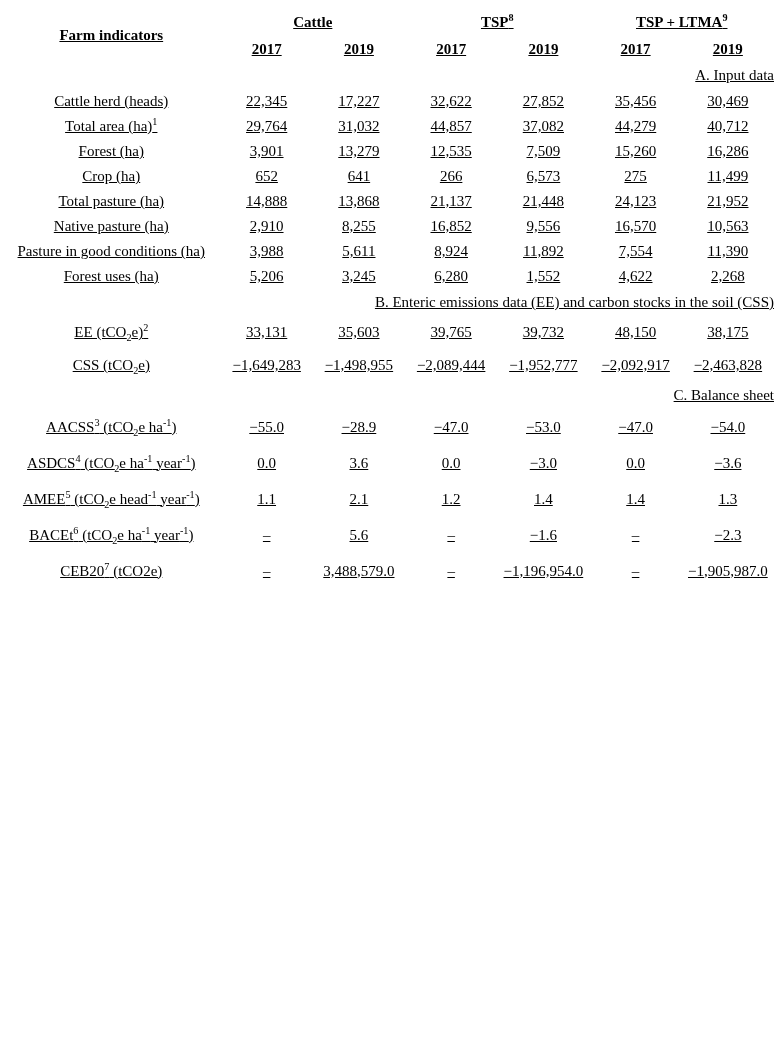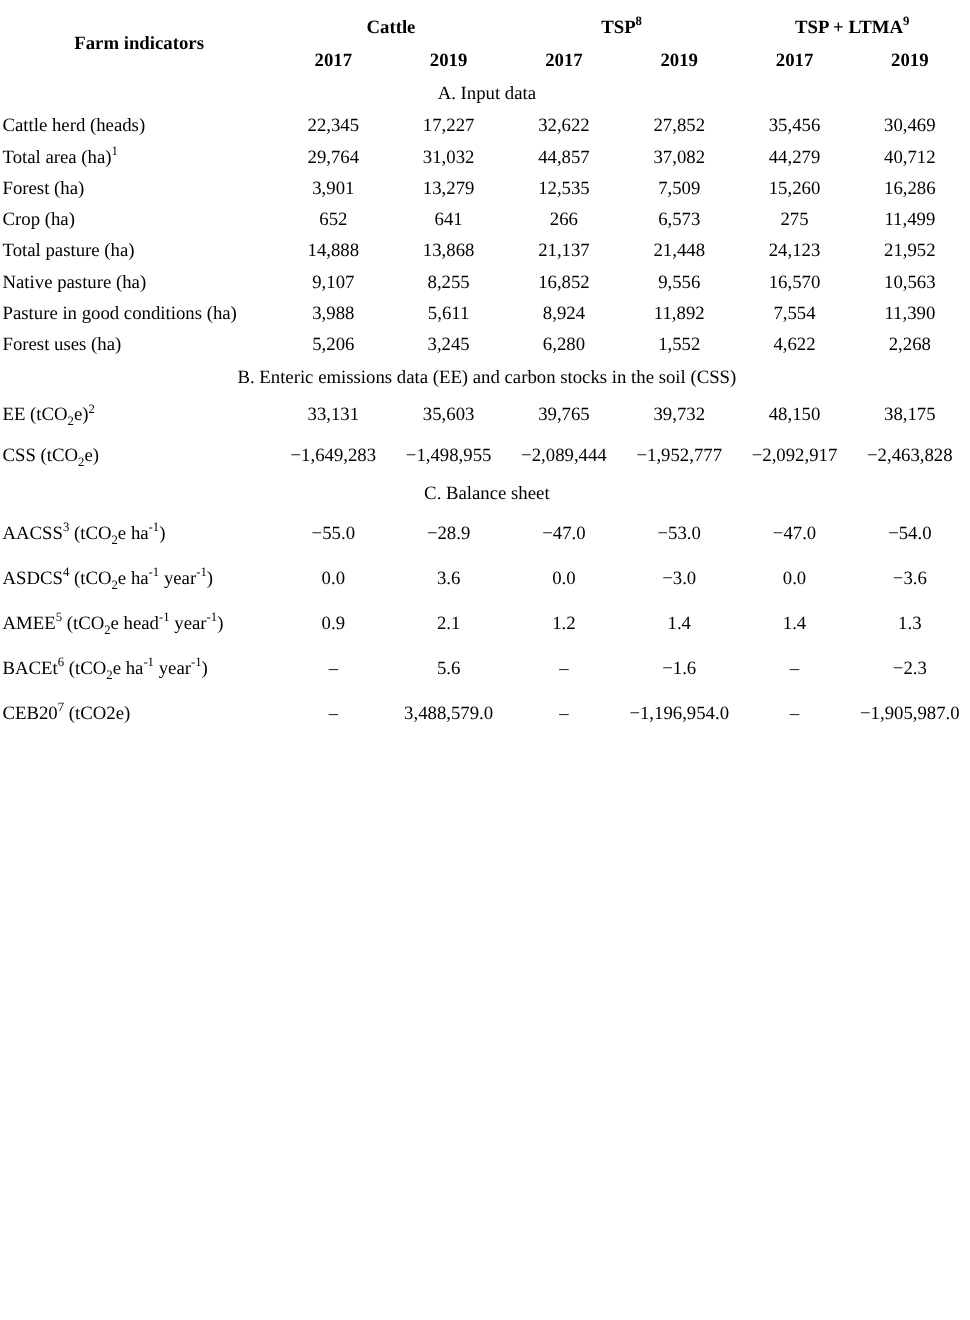--- a/index.html
+++ b/index.html
@@ -3,21 +3,21 @@
 <meta charset="utf-8">
 <style>
   * { box-sizing: border-box; }
   html, body { margin: 0; padding: 0; }
   body {
     width: 776px; height: 1056px;
     background: #ffffff;
     color: #000000;
     font-family: "Liberation Serif", "DejaVu Serif", serif;
   }
-  .page { width: 776px; height: 1056px; background: #ffffff; overflow: hidden; }
+  .page { width: 776px; height: 1056px; background: #ffffff; overflow: hidden; text-decoration: underline; }
   table.farm-table {
     border-collapse: collapse;
     table-layout: fixed;
     width: 772px;
     margin: 8px 2px 0 2px;
   }
   col.c-label { width: 218px; }
   col.c-data  { width: 92px; }
   th, td {
     padding: 0;
@@ -25,28 +25,28 @@
     font-weight: normal;
     text-align: center;
     vertical-align: middle;
     white-space: nowrap;
     overflow: visible;
   }
   thead th { font-weight: bold; }
   tr.hdr-groups th { height: 28px; }
   tr.hdr-years  th { height: 26px; }
   tr.section td {
-    text-align: center;
+    text-align: right;
     height: 27px;
     padding-left: 3px;
   }
   tr.row-a td { height: 25px; }
   tr.row-b td { height: 33px; }
   tr.row-c td { height: 36px; }
-  td.lbl { text-align: left; }
+  td.lbl { text-align: center; }
   sup, sub { font-size: 68%; line-height: 0; }
 </style>
 </head>
 <body>
 
 <div class="page">
   <table class="farm-table">
     <colgroup>
       <col class="c-label">
       <col class="c-data">
@@ -116,21 +116,21 @@
         <td class="lbl">Total pasture (ha)</td>
         <td>14,888</td>
         <td>13,868</td>
         <td>21,137</td>
         <td>21,448</td>
         <td>24,123</td>
         <td>21,952</td>
       </tr>
       <tr class="row-a">
         <td class="lbl">Native pasture (ha)</td>
-        <td>9,107</td>
+        <td>2,910</td>
         <td>8,255</td>
         <td>16,852</td>
         <td>9,556</td>
         <td>16,570</td>
         <td>10,563</td>
       </tr>
       <tr class="row-a">
         <td class="lbl">Pasture in good conditions (ha)</td>
         <td>3,988</td>
         <td>5,611</td>
@@ -187,21 +187,21 @@
         <td class="lbl">ASDCS<sup>4</sup> (tCO<sub>2</sub>e ha<sup>-1</sup> year<sup>-1</sup>)</td>
         <td>0.0</td>
         <td>3.6</td>
         <td>0.0</td>
         <td>−3.0</td>
         <td>0.0</td>
         <td>−3.6</td>
       </tr>
       <tr class="row-c">
         <td class="lbl">AMEE<sup>5</sup> (tCO<sub>2</sub>e head<sup>-1</sup> year<sup>-1</sup>)</td>
-        <td>0.9</td>
+        <td>1.1</td>
         <td>2.1</td>
         <td>1.2</td>
         <td>1.4</td>
         <td>1.4</td>
         <td>1.3</td>
       </tr>
       <tr class="row-c">
         <td class="lbl">BACEt<sup>6</sup> (tCO<sub>2</sub>e ha<sup>-1</sup> year<sup>-1</sup>)</td>
         <td>–</td>
         <td>5.6</td>

